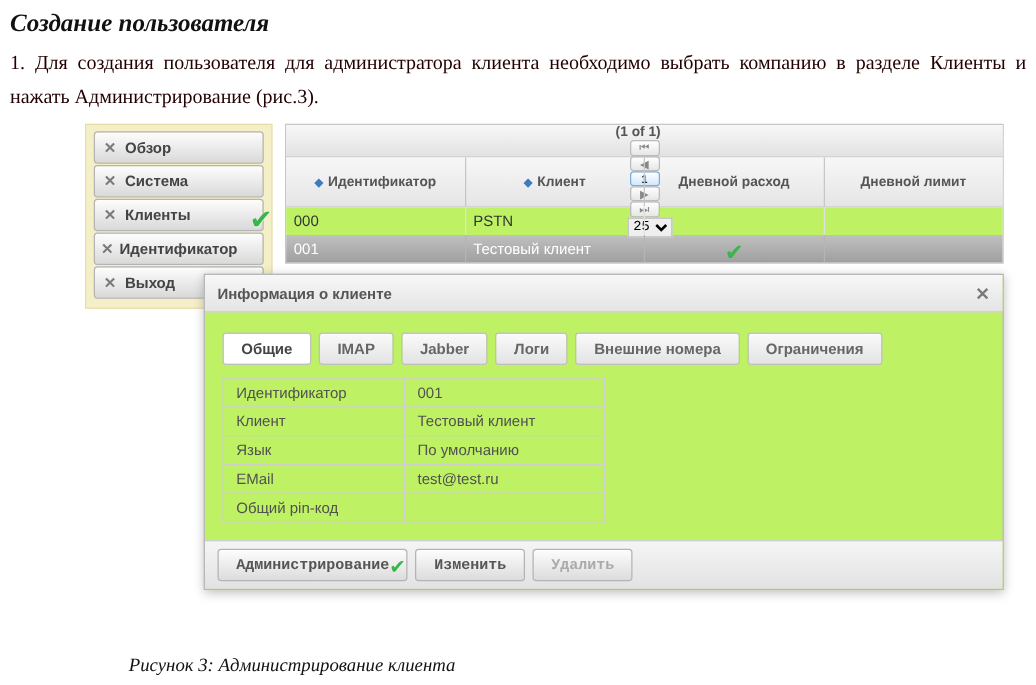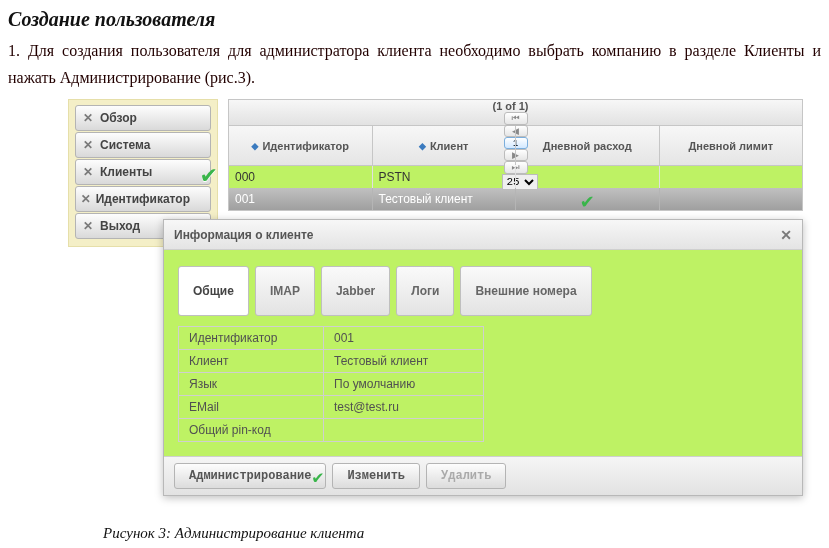--- a/index.html
+++ b/index.html
@@ -39,21 +39,21 @@
   .row.r1 { background:linear-gradient(#c0c0c0,#9f9f9f); color:#fff; }
   .row.r1 .cell { border-right-color:#b5b5b5; }
   .row-check { color:#39b54a; font-size:18px; margin:auto; }
 
   
   .dialog { position:absolute; left:95px; top:120px; width:640px; background:#bef264; border:1px solid #b8b8b8; box-shadow:0 2px 8px rgba(0,0,0,0.25); }
   .dlg-title { background:linear-gradient(#f7f7f7,#e4e4e4); border-bottom:1px solid #cfcfcf; height:30px; display:flex; align-items:center; padding:0 10px; font-size:12px; font-weight:bold; color:#555; }
   .dlg-close { margin-left:auto; color:#7a7a7a; font-size:14px; cursor:pointer; }
   .dlg-body { padding:16px 14px 14px; }
   .tabs { display:flex; gap:6px; margin-bottom:10px; }
-  .tab { background:linear-gradient(#fafafa,#e3e3e3); border:1px solid #bfbfbf; border-radius:3px; padding:17px 14px; font-size:12px; font-weight:bold; color:#666; white-space:nowrap; }
+  .tab { background:linear-gradient(#fafafa,#e3e3e3); border:1px solid #bfbfbf; border-radius:3px; padding:5px 14px; font-size:12px; font-weight:bold; color:#666; white-space:nowrap; }
   .tab.active { background:linear-gradient(#fff,#fff); color:#444; }
   .detail-table { border-collapse:collapse; font-size:12px; }
   .detail-table td { border:1px solid #cfcfcf; padding:4px 10px; height:22px; color:#515151; }
   .detail-table td.k { width:145px; }
   .detail-table td.v { width:160px; }
   .dlg-footer { background:linear-gradient(#f5f5f5,#e2e2e2); border-top:1px solid #cfcfcf; padding:6px 10px; display:flex; gap:6px; }
   .btn { background:linear-gradient(#fdfdfd,#dcdcdc); border:1px solid #b4b4b4; border-radius:3px; padding:5px 14px; font-size:12px; font-weight:bold; color:#555; position:relative;font-family:Liberation Mono, monospace; }
   .btn.disabled { color:#aaa; }
   .btn-check { position:absolute; right:2px; top:2px; color:#39b54a; font-size:18px; }
 </style>
@@ -138,20 +138,21 @@
       <span>Информация о клиенте</span>
       <span class="dlg-close">✕</span>
     </div>
     <div class="dlg-body">
       <div class="tabs">
         <div class="tab active">Общие</div>
         <div class="tab">IMAP</div>
         <div class="tab">Jabber</div>
         <div class="tab">Логи</div>
         <div class="tab">Внешние номера</div>
+        <div class="tab">Ограничения</div>
       </div>
       <table class="detail-table">
         <tbody>
             <tr>
               <td class="k">Идентификатор</td>
               <td class="v">001</td>
             </tr>
         <tr>
               <td class="k">Клиент</td>
               <td class="v">Тестовый клиент</td>

